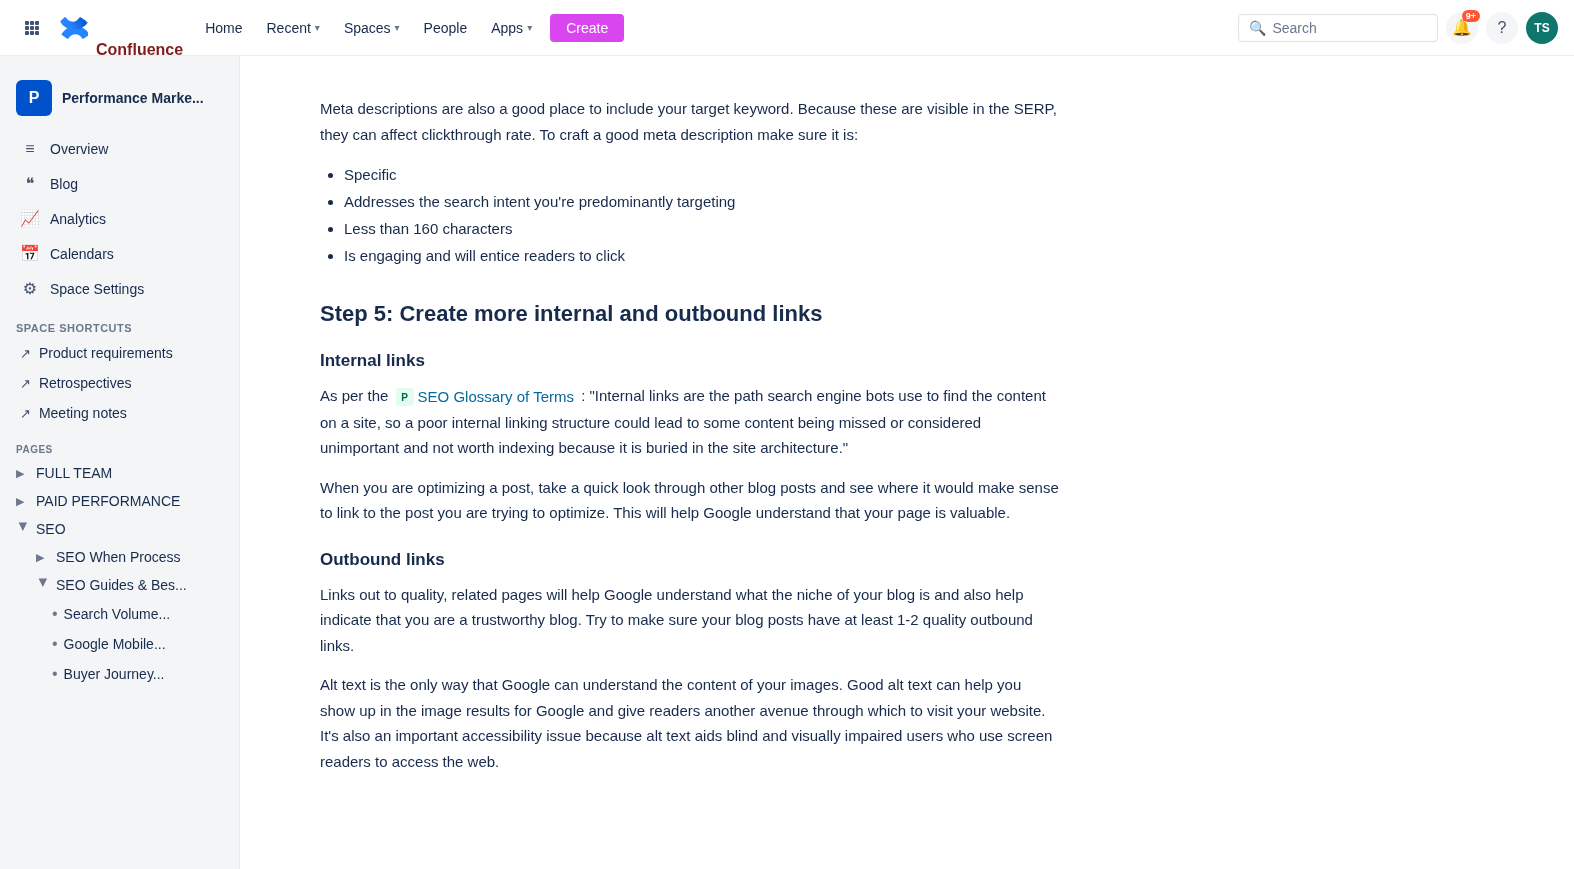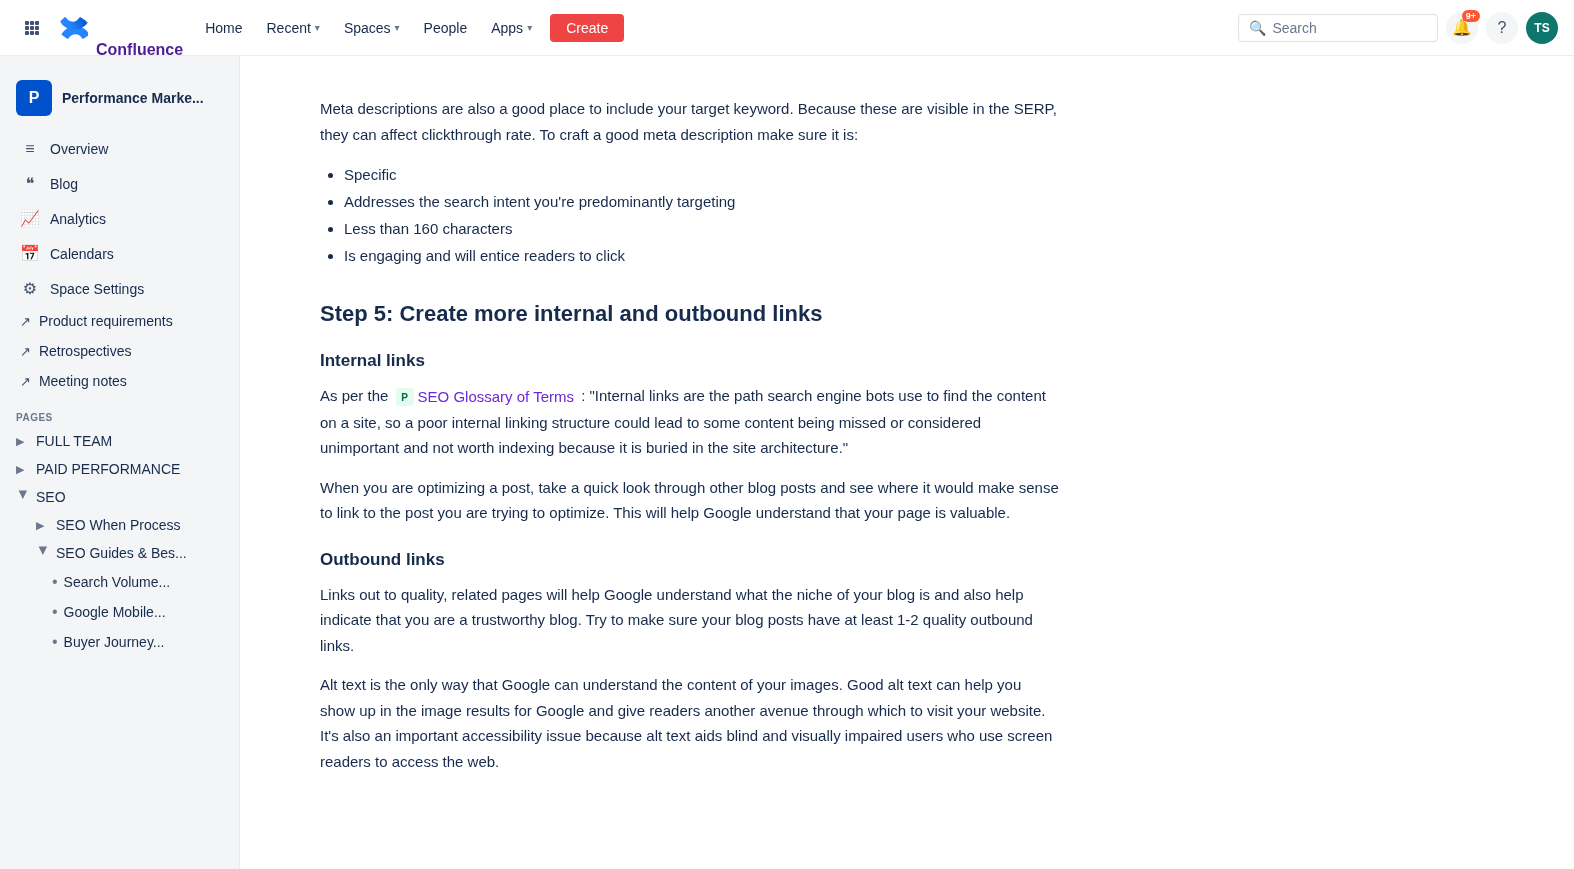--- a/index.html
+++ b/index.html
@@ -19,42 +19,42 @@
       z-index: 100;
     }
     .topnav-logo {
       display: flex; align-items: center; gap: 8px;
       margin-right: 8px;
     }
     .topnav-logo-icon {
       width: 28px; height: 28px;
     }
     .topnav-logo-text {
-      font-size: 16px; font-weight: 600; color: #4c1d95; margin-top: 44px;
+      font-size: 16px; font-weight: 600; color: #7f1d1d; margin-top: 44px;
     }
     .topnav-grid-icon {
       width: 32px; height: 32px;
       display: flex; align-items: center; justify-content: center;
       margin-right: 8px;
       cursor: pointer;
     }
     .topnav-link {
       padding: 6px 10px;
       font-size: 14px;
       color: #172B4D;
       cursor: pointer;
       border-radius: 4px;
       display: flex; align-items: center; gap: 4px;
       white-space: nowrap;
     }
     .topnav-dropdown-arrow {
       font-size: 10px; color: #6B778C;
     }
     .create-btn {
-      background: #ef4444;
+      background: #d946ef;
       color: #fff;
       border: none;
       border-radius: 4px;
       padding: 6px 16px;
       font-size: 14px;
       font-weight: 500;
       cursor: pointer;
       margin-left: 4px;
     }
     .topnav-right {
@@ -234,21 +234,21 @@
       list-style: disc;
     }
     h3.sub-heading {
       font-size: 17px;
       font-weight: 700;
       color: #172B4D;
       margin-bottom: 12px;
       margin-top: 24px;
     }
     .inline-link {
-      color: #6d28d9;
+      color: #0369a1;
       text-decoration: none;
     }
     .page-icon-inline {
       display: inline-flex;
       align-items: center;
       justify-content: center;
       width: 18px; height: 18px;
       background: #E3FCEF;
       border-radius: 3px;
       font-size: 10px;
@@ -345,20 +345,21 @@
     </div>
     <div class="sidebar-nav-item">
       <span class="sidebar-nav-icon">📅</span>
       <span>Calendars</span>
     </div>
     <div class="sidebar-nav-item">
       <span class="sidebar-nav-icon">⚙</span>
       <span>Space Settings</span>
     </div>
 
+    <div class="sidebar-section-label">SPACE SHORTCUTS</div>
 
     <div class="sidebar-shortcut-item">
       <span class="sidebar-ext-icon">↗</span>
       <span>Product requirements</span>
     </div>
     <div class="sidebar-shortcut-item">
       <span class="sidebar-ext-icon">↗</span>
       <span>Retrospectives</span>
     </div>
     <div class="sidebar-shortcut-item">

